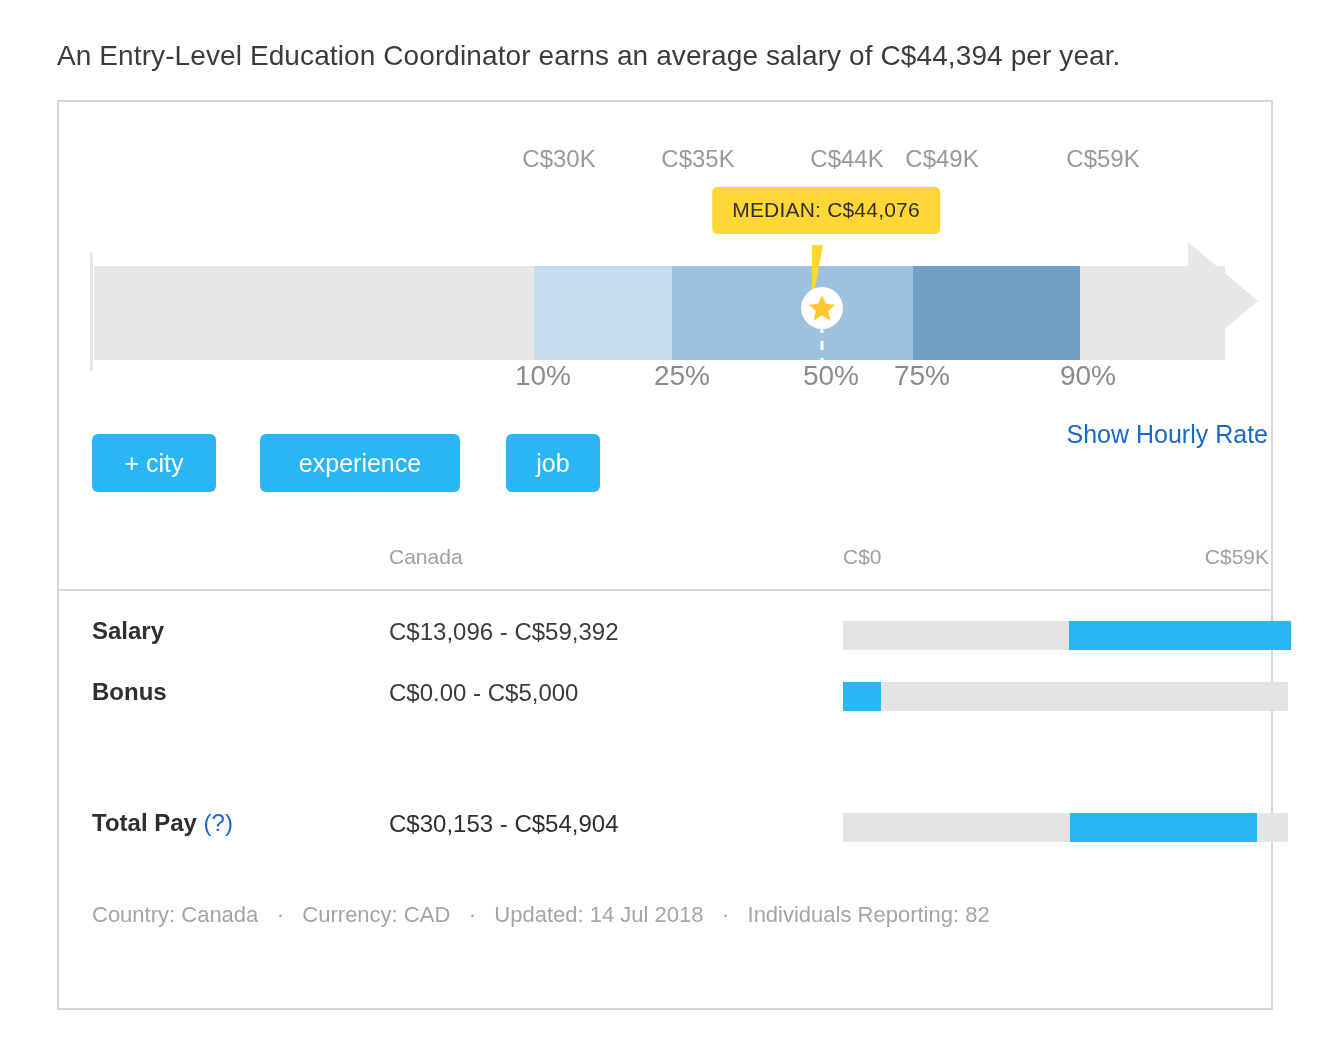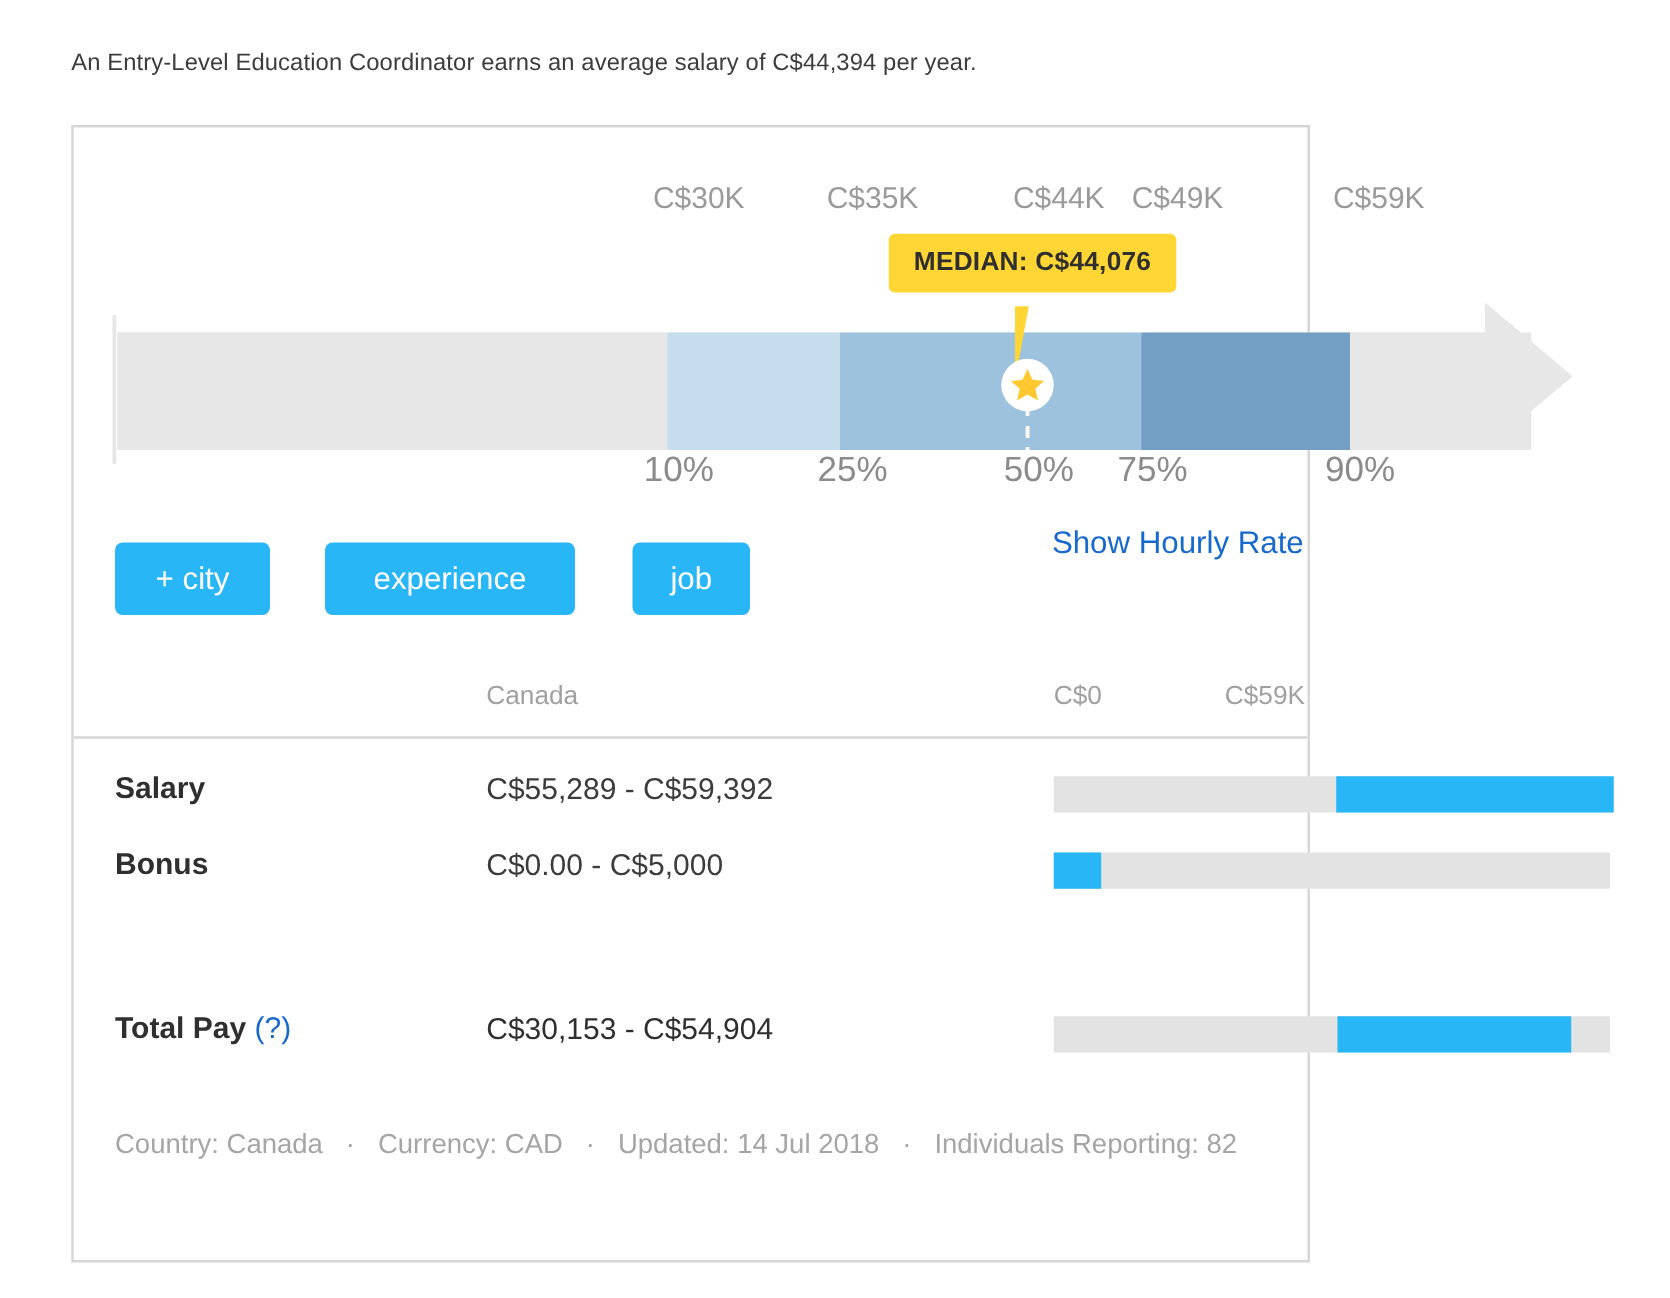--- a/index.html
+++ b/index.html
@@ -15,32 +15,32 @@
     height: 1038px;
     background: #ffffff;
     overflow: hidden;
   }
 
   
   .headline {
     position: absolute;
     left: 57px;
     top: 40px;
-    font-size: 19px;
+    font-size: 28px;
     color: #3c3c3c;
     letter-spacing: 0.1px;
     white-space: nowrap;
   }
 
   
   .card {
     position: absolute;
     left: 57px;
     top: 100px;
-    width: 991px;
+    width: 1216px;
     height: 910px;
     border: 2px solid #d6d6d6;
     background: #fff;
   }
 
   
   .chart-zone {
     position: absolute;
     left: 0; top: 0;
     width: 100%;
@@ -102,21 +102,21 @@
 
   
   .median-tip {
     position: absolute;
     top: 85px;
     transform: translateX(-50%);
     background: #ffd633;
     border-radius: 5px;
     padding: 11px 20px 12px 20px;
     font-size: 21px;
-    font-weight: bold;
+    font-weight: normal;
     color: #2f2f2f;
     white-space: nowrap;
     letter-spacing: 0.2px;
   }
   .median-stem {
     position: absolute;
     top: 143px;
     width: 2px; height: 62px;
     background: transparent;
   }
@@ -296,21 +296,21 @@
       <div class="hourly-link">Show Hourly Rate</div>
 
       <div class="col-head" style="left:330px;">Canada</div>
       <div class="col-head" style="left:784px;">C$0</div>
       <div class="col-head" style="right:2px;">C$59K</div>
     </div>
 
     <div id="rows">
         <div class="row" style="top: 497px;">
           <div class="row-label">Salary</div>
-          <div class="row-range">C$55,289 - C$59,392</div>
+          <div class="row-range">C$13,096 - C$59,392</div>
           <div class="bar-track" style="background: rgb(227, 227, 227);">
             <div class="bar-fill" style="left: 225.902px; width: 222.055px; background: rgb(41, 182, 246);"></div>
           </div>
         </div>
         <div class="row" style="top: 558px; padding-left: 48px;">
           <div class="row-label">Bonus</div>
           <div class="row-range">C$0.00 - C$5,000</div>
           <div class="bar-track" style="background: rgb(227, 227, 227);">
             <div class="bar-fill" style="left: 0px; width: 37.7119px; background: rgb(41, 182, 246);"></div>
           </div>

